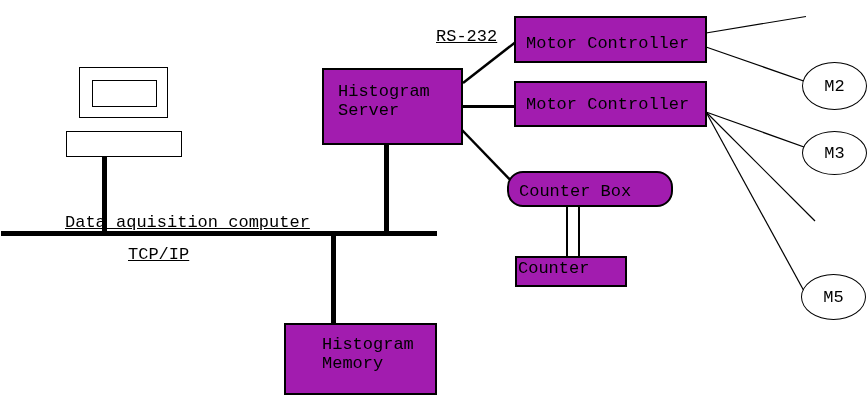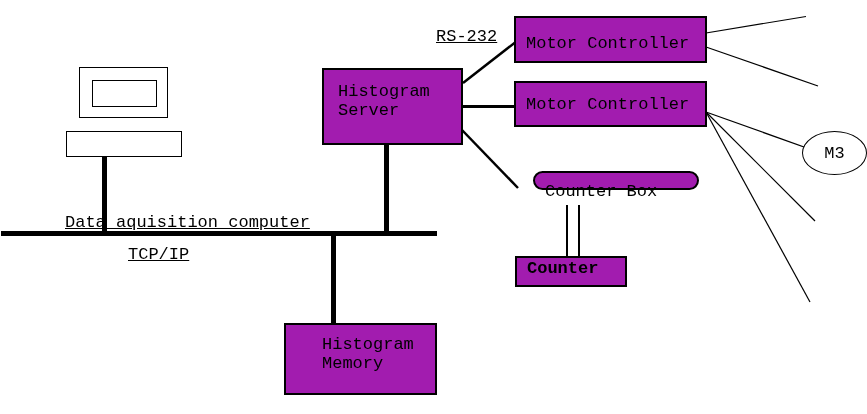--- a/index.html
+++ b/index.html
@@ -77,31 +77,37 @@
 
   <div class="lbl" style="left:436px; top:27px;">RS-232</div>
 
   <div class="box" style="left:514px; top:16px; width:193px; height:47px; padding:16px 0 0 10px;">
     <div>Motor Controller</div>
   </div>
   <div class="box" style="left:514px; top:81px; width:193px; height:46px; padding:12px 0 0 10px;">
     <div>Motor Controller</div>
   </div>
 
-  <div class="box" style="left:533px; top:171px; width:166px; height:19px; padding:9px 0 0 10px;border-radius:16px;">
+  <div class="box" style="left:507px; top:171px; width:166px; height:36px; padding:9px 0 0 10px;border-radius:16px;">
     <div>Counter Box</div>
   </div>
-  <div class="box" style="left:515px; top:256px; width:112px; height:31px; padding:1px 0 0 10px;font-weight:bold;">
+  <div class="box" style="left:515px; top:256px; width:112px; height:31px; padding:1px 0 0 1px;">
     <div>Counter</div>
   </div>
 
   <div class="lbl" style="left:128px; top:245px;">TCP/IP</div>
 
   <div class="box" style="left:284px; top:323px; width:153px; height:72px; padding:10px 0 0 36px;">
     <div>Histogram</div>
     <div>Memory</div>
   </div>
 
+  <div class="ellipse" style="left:802px; top:62px; width:65px; height:48px;">
+    <span>M2</span>
+  </div>
   <div class="ellipse" style="left:802px; top:131px; width:65px; height:44px;">
     <span>M3</span>
+  </div>
+  <div class="ellipse" style="left:801px; top:274px; width:65px; height:46px;">
+    <span>M5</span>
   </div>
 
 </div>
 
 </body></html>

